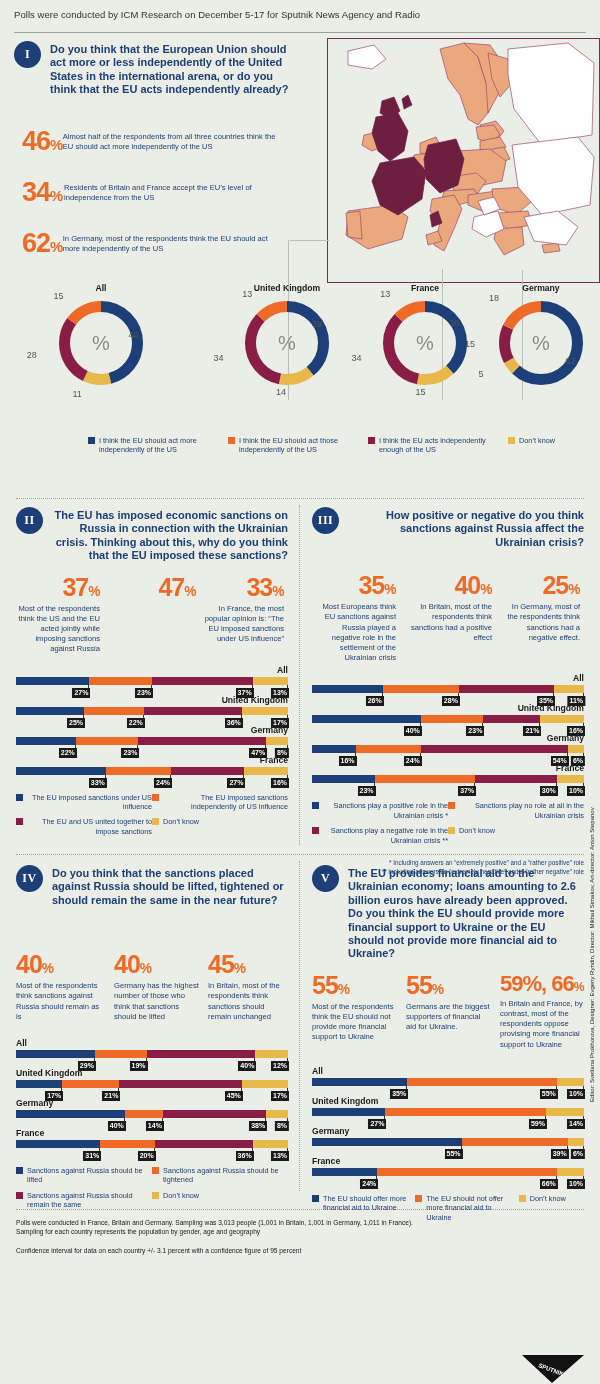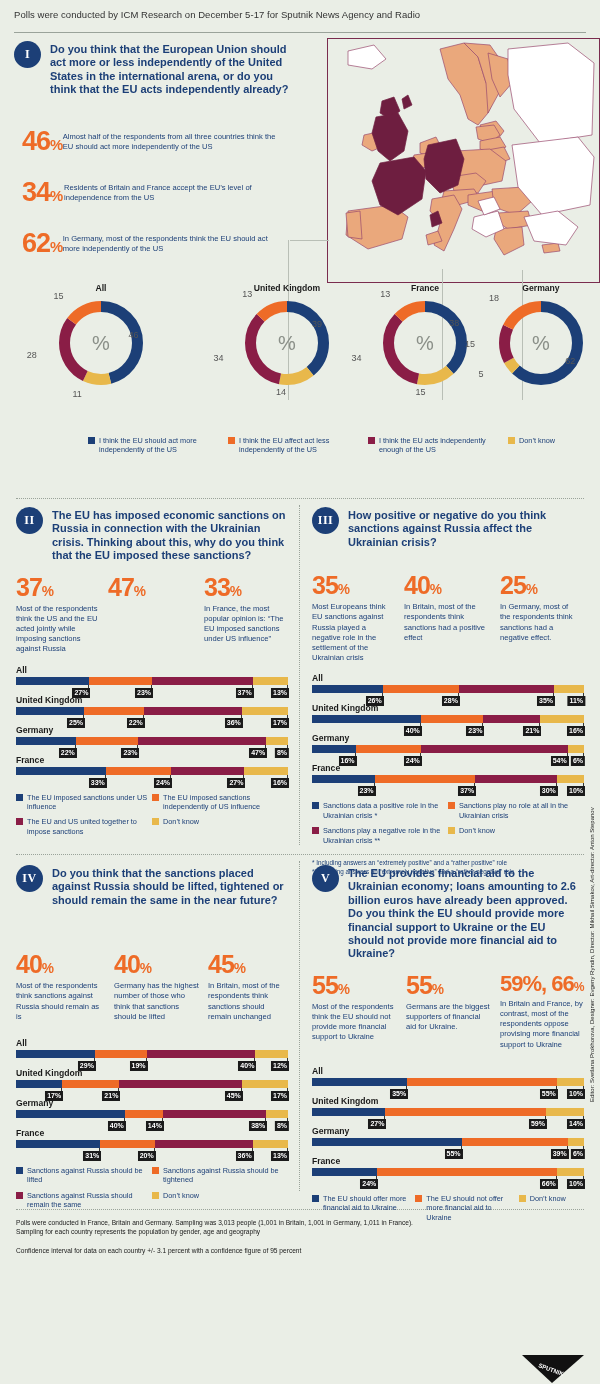--- a/index.html
+++ b/index.html
@@ -277,36 +277,36 @@
       </div>
     </div>
 
     <div class="legend" id="legend-s1" style="position:absolute; top:403px; left:74px; width:500px;">
         <div class="leg-item" style="width: 140px; margin-bottom: 6px;">
           <span class="swatch" style="background: rgb(28, 63, 119);"></span>
           <span class="leg-txt">I think the EU should act more independently of the US</span>
         </div>
         <div class="leg-item" style="width: 140px; margin-bottom: 6px;">
           <span class="swatch" style="background: rgb(238, 107, 39);"></span>
-          <span class="leg-txt">I think the EU affect act less independently of the US</span>
+          <span class="leg-txt">I think the EU should act those independently of the US</span>
         </div>
         <div class="leg-item" style="width: 140px; margin-bottom: 6px;">
           <span class="swatch" style="background: rgb(138, 29, 70);"></span>
           <span class="leg-txt">I think the EU acts independently enough of the US</span>
         </div>
         <div class="leg-item" style="width: 80px; margin-bottom: 6px;">
           <span class="swatch" style="background: rgb(232, 184, 75);"></span>
           <span class="leg-txt">Don’t know</span>
         </div>
       </div>
   </div>
 
   <div class="sep" style="margin:0 2px;"></div>
 
-  <div style="position:relative; height:355px;">
+  <div style="position:relative; height:355px;text-align:right;">
     <div class="vsep" style="left:285px; top:6px; height:340px;"></div>
 
     <div class="col-left" style="top:8px; left:2px;">
       <div class="sec-head">
         <div class="roman">II</div>
         <div class="sec-q">The EU has imposed economic sanctions on Russia in connection with the Ukrainian crisis. Thinking about this, why do you think that the EU imposed these sanctions?</div>
       </div>
 
       <div class="stat-row" style="margin-top:12px; gap:8px;">
         <div style="width:84px;">
@@ -499,21 +499,21 @@
               <div class="vlabel" style="left: calc(90% + 1px);">30%</div>
               <span style="background: rgb(232, 184, 75); width: 10%;"></span>
               <div class="tick" style="left: calc(100% - 1px);"></div>
               <div class="vlabel" style="left: calc(100% + 1px);">10%</div>
             </div>
           </div>
         </div>
       <div class="legend" id="legend-s3" style="margin-top:8px;">
           <div class="leg-item" style="width: 50%; margin-bottom: 6px;">
             <span class="swatch" style="background: rgb(28, 63, 119);"></span>
-            <span class="leg-txt">Sanctions data a positive role in the Ukrainian crisis *</span>
+            <span class="leg-txt">Sanctions play a positive role in the Ukrainian crisis *</span>
           </div>
           <div class="leg-item" style="width: 50%; margin-bottom: 6px;">
             <span class="swatch" style="background: rgb(238, 107, 39);"></span>
             <span class="leg-txt">Sanctions play no role at all in the Ukrainian crisis</span>
           </div>
           <div class="leg-item" style="width: 50%; margin-bottom: 6px;">
             <span class="swatch" style="background: rgb(138, 29, 70);"></span>
             <span class="leg-txt">Sanctions play a negative role in the Ukrainian crisis **</span>
           </div>
           <div class="leg-item" style="width: 50%; margin-bottom: 6px;">

